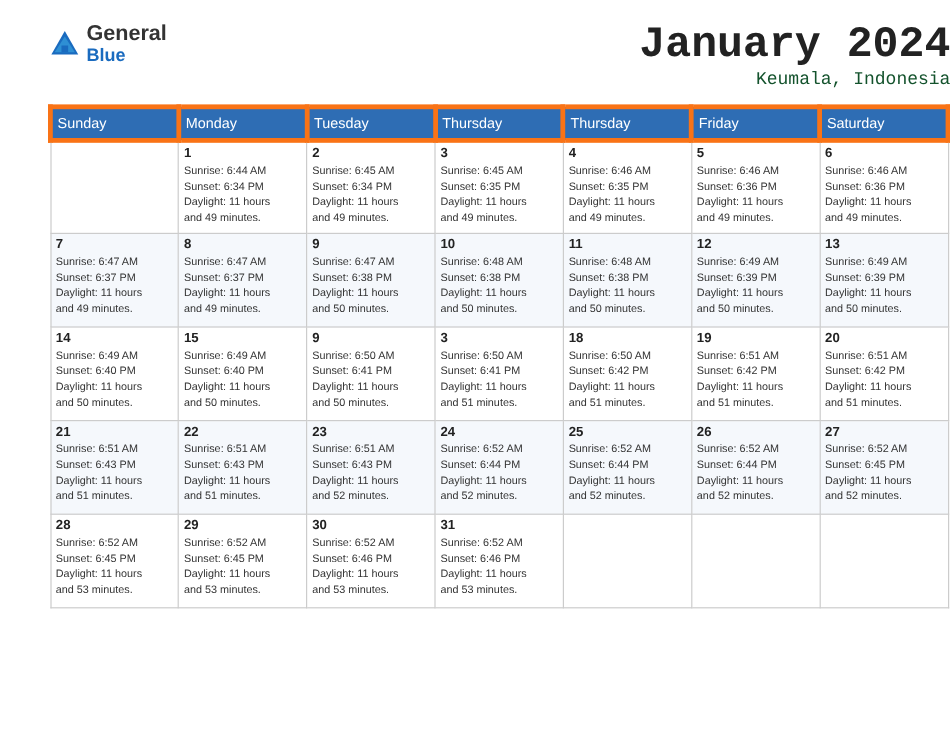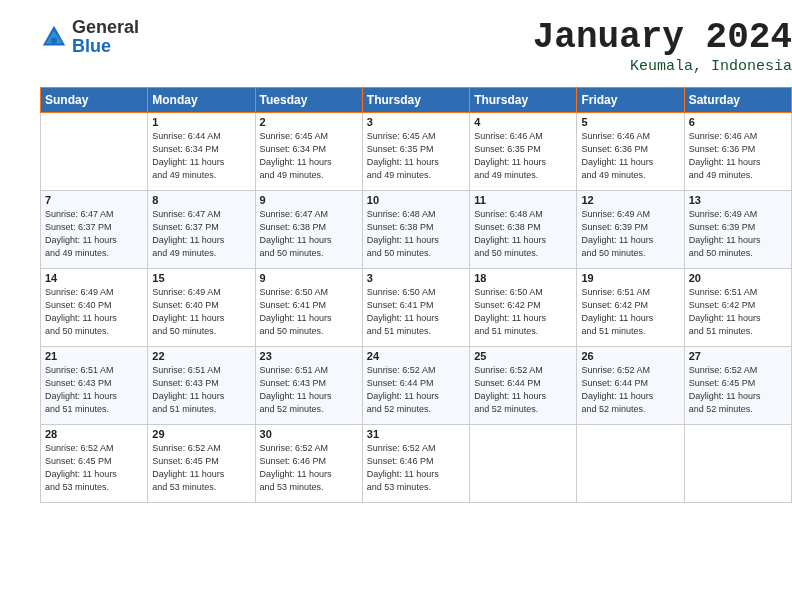--- a/index.html
+++ b/index.html
@@ -26,21 +26,21 @@
       align-items: center;
       gap: 4px;
     }
     .logo-text-general {
       font-size: 18px;
       font-weight: bold;
       color: #333;
       line-height: 1;
     }
     .logo-text-blue {
-      font-size: 18px;
+      font-size: 15px;
       font-weight: bold;
       color: #1a6bbf;
       line-height: 1;
     }
     .logo-icon {
       width: 28px;
       height: 28px;
     }
     .title-block {
       text-align: right;
@@ -58,24 +58,24 @@
     }
     table {
       width: 100%;
       border-collapse: collapse;
       table-layout: fixed;
     }
     thead tr th {
       background-color: #2e6db4;
       color: #fff;
       font-size: 12px;
-      font-weight: bold;
+      font-weight: normal;
       padding: 5px 4px;
       text-align: left;
-      border: 1px solid #f97316;
+      border: 4px solid #f97316;
     }
     tbody tr td {
       border: 1px solid #ccc;
       vertical-align: top;
       padding: 3px 4px;
       font-size: 9.5px;
       color: #222;
       height: 78px;
     }
     tbody tr:nth-child(even) td {

